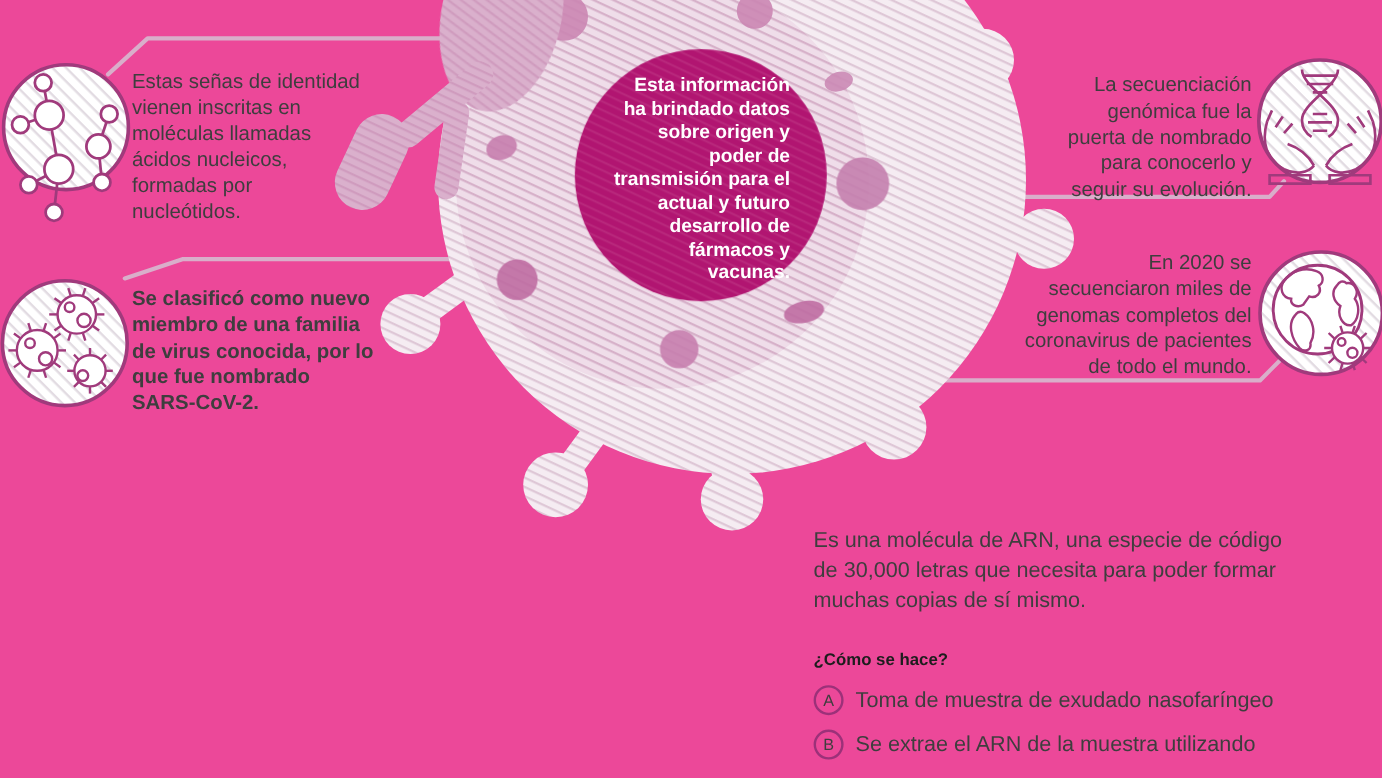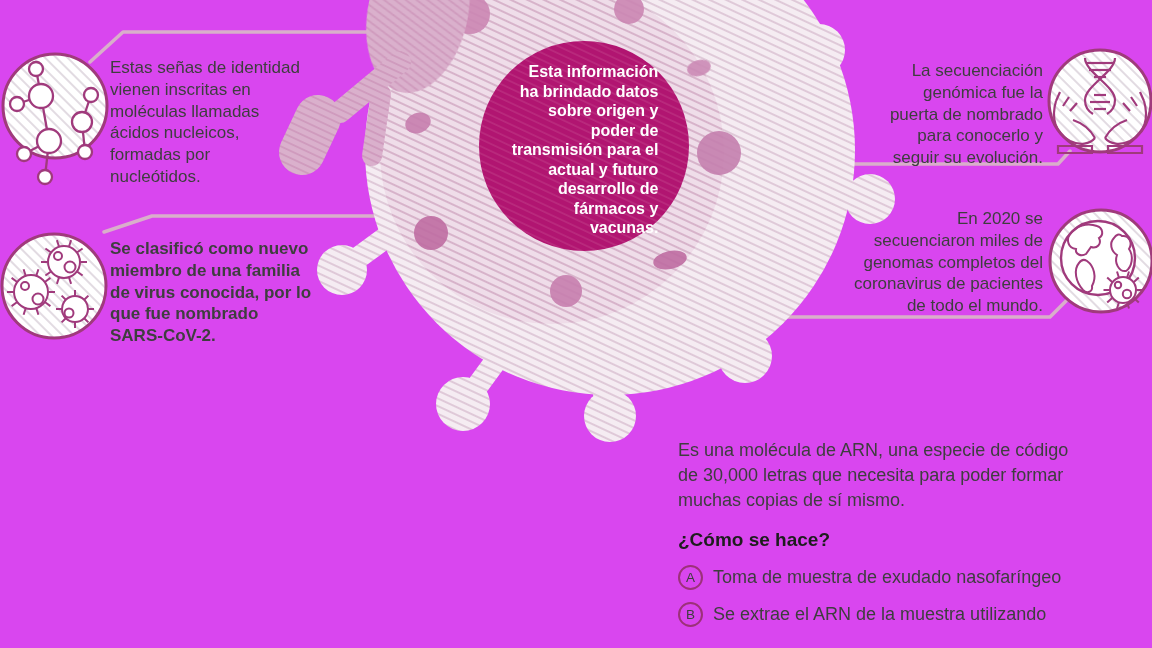--- a/index.html
+++ b/index.html
@@ -1,27 +1,27 @@
 <!DOCTYPE html>
 <html><head>
 <meta charset="utf-8">
 <style>
   html,body{margin:0;padding:0;background:#fff;}
-  .stage{position:relative;width:1152px;height:648px;overflow:hidden;background:#d946ef;
+  .stage{position:relative;width:1152px;height:648px;overflow:hidden;background:#ec4899;
          font-family:"Liberation Sans",sans-serif;}
   .stage svg{position:absolute;left:0;top:0;}
   .ct{position:absolute;white-space:pre-line;color:#3e3e3e;font-size:17px;line-height:21.8px;}
   .ct.right{text-align:right;}
   .center-text{position:absolute;left:479px;top:62px;width:212px;height:176px;
     display:flex;align-items:center;justify-content:center;text-align:right;
     color:#fff;font-weight:bold;font-size:16px;line-height:19.5px;white-space:pre-line;}
   .section{position:absolute;left:678px;top:438px;width:474px;}
   .section h2{margin:0 0 8px 0;font-size:21.5px;font-weight:bold;color:#1d1d1d;letter-spacing:-0.3px;}
-  .section p{margin:0 0 16px 0;font-size:18px;line-height:25px;color:#3e3e3e;white-space:pre-line;}
-  .section h3{margin:0 0 14px 0;font-size:19px;font-weight:bold;color:#1d1d1d;}
+  .section p{margin:0 0 28px 0;font-size:18px;line-height:25px;color:#3e3e3e;white-space:pre-line;}
+  .section h3{margin:0 0 14px 0;font-size:14px;font-weight:bold;color:#1d1d1d;}
   .step{display:flex;align-items:center;gap:10px;margin-bottom:12px;font-size:18px;color:#3e3e3e;}
   .badge{width:21px;height:21px;border:2px solid #9c3179;border-radius:50%;flex:0 0 auto;
     display:flex;align-items:center;justify-content:center;font-size:13.5px;color:#3e3e3e;}
 </style>
 </head>
 <body>
 
 <div class="stage">
 
 <svg width="1152" height="648" viewBox="0 0 1152 648">

